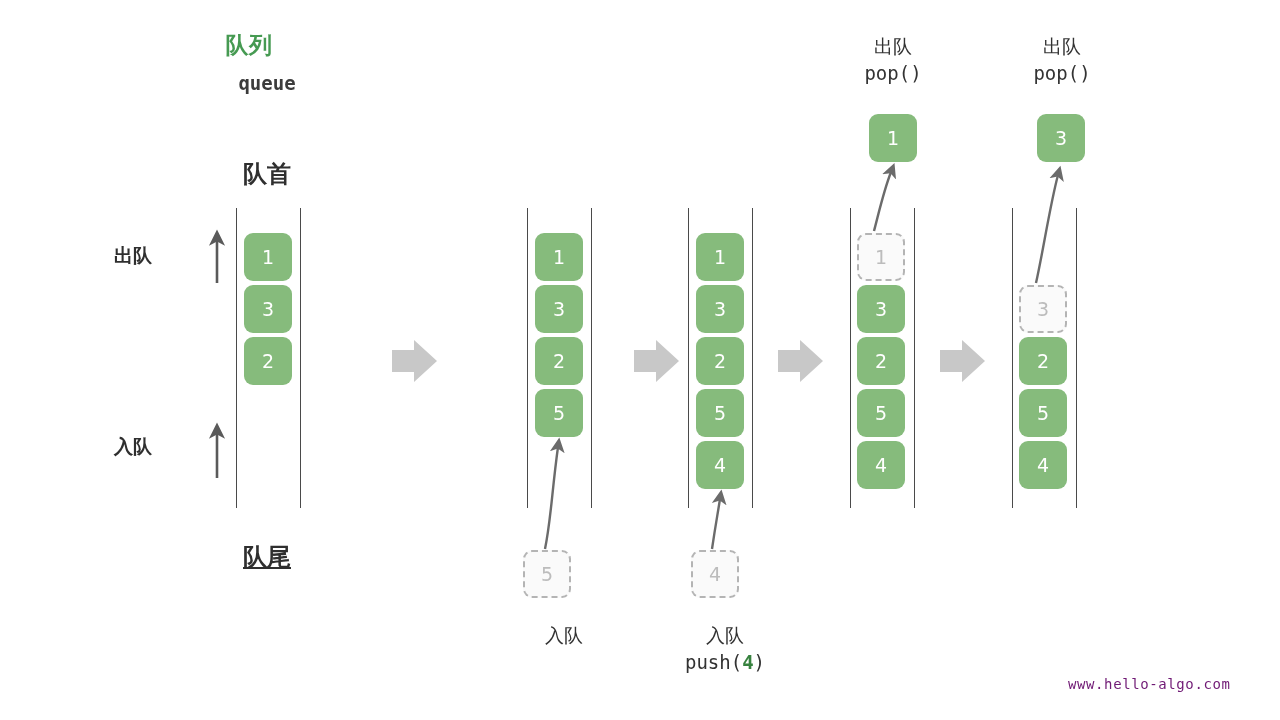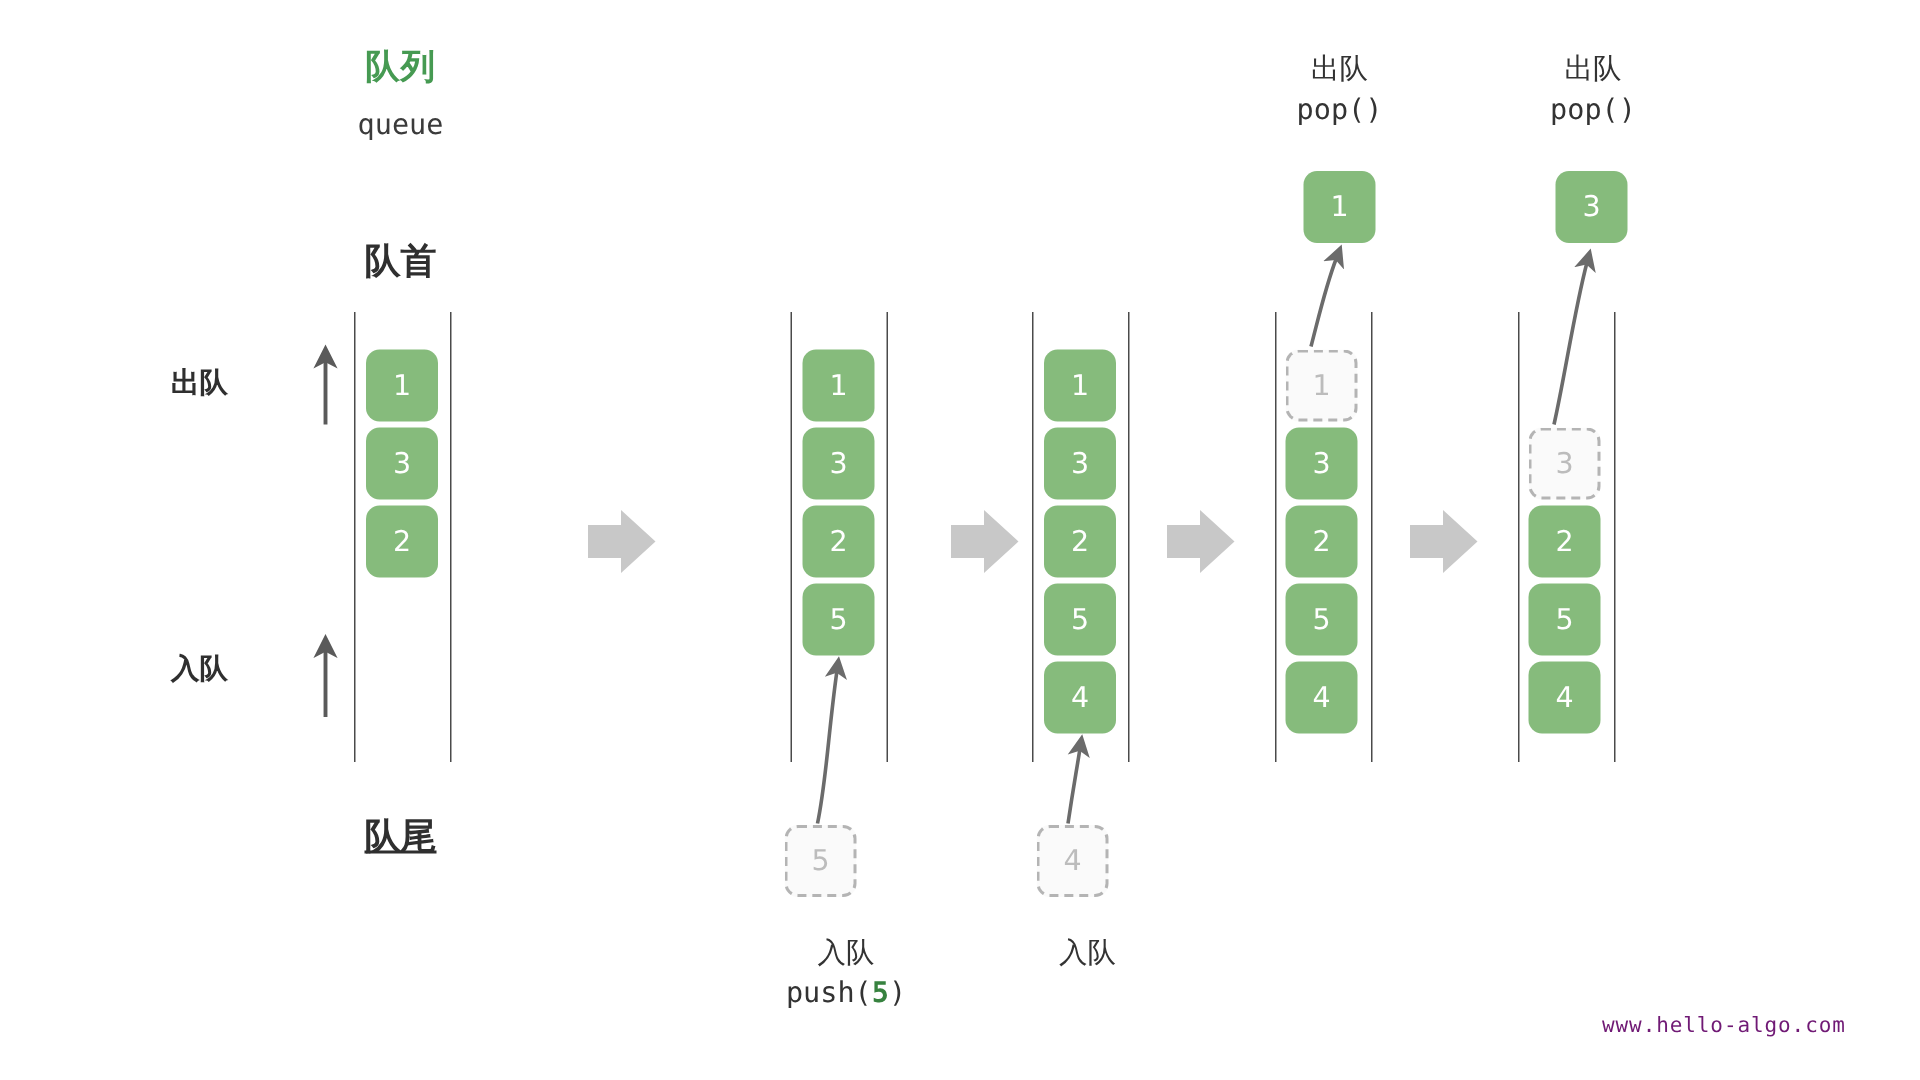--- a/index.html
+++ b/index.html
@@ -31,20 +31,21 @@
     text-align: center;
     letter-spacing: 0.5px;
     line-height: 1;
   }
   .title-en {
     font-size: 19px;
     color: #3b3b3b;
     text-align: center;
     font-family: "DejaVu Sans Mono", "Liberation Mono", monospace;
     line-height: 1;
+    font-weight: bold;
   }
   .head-label {
     font-size: 24px;
     font-weight: bold;
     color: #2f2f2f;
     text-align: center;
     line-height: 1;
   }
   .side-label {
     font-size: 19px;
@@ -117,21 +118,21 @@
     height: 720px;
     pointer-events: none;
     overflow: visible;
   }
 </style>
 </head>
 <body>
 
 <div id="stage">
 
-  <div class="abs title-cn" style="left:192px; top:34px; width:150px;">队列</div>
+  <div class="abs title-cn" style="left:174px; top:34px; width:150px;">队列</div>
   <div class="abs title-en" style="left:192px; top:74px; width:150px;">queue</div>
 
   <div class="abs head-label" style="left:192px; top:162px; width:150px;">队首</div>
   <div class="abs head-label" style="left:192px; top:545px; width:150px;text-decoration:underline;">队尾</div>
 
   <div class="abs side-label" style="left:80px; top:246px; width:72px;">出队</div>
   <div class="abs side-label" style="left:80px; top:437px; width:72px;">入队</div>
 
   <div class="rail" style="left:236px; top:208px; height:300px;"></div>
   <div class="rail" style="left:300px; top:208px; height:300px;"></div>
@@ -141,33 +142,33 @@
 
   <div class="rail" style="left:527px; top:208px; height:300px;"></div>
   <div class="rail" style="left:591px; top:208px; height:300px;"></div>
   <div class="cell filled" style="left:535px; top:233px;">1</div>
   <div class="cell filled" style="left:535px; top:285px;">3</div>
   <div class="cell filled" style="left:535px; top:337px;">2</div>
   <div class="cell filled" style="left:535px; top:389px;">5</div>
   <div class="cell ghost" style="left:523px; top:550px;">5</div>
   <div class="abs op-label" style="left:484px; top:622px; width:160px;">
     <span class="cn">入队</span>
-    <span class="en"><span>push(</span><span class="arg">5</span><span>)</span></span>
   </div>
 
   <div class="rail" style="left:688px; top:208px; height:300px;"></div>
   <div class="rail" style="left:752px; top:208px; height:300px;"></div>
   <div class="cell filled" style="left:696px; top:233px;">1</div>
   <div class="cell filled" style="left:696px; top:285px;">3</div>
   <div class="cell filled" style="left:696px; top:337px;">2</div>
   <div class="cell filled" style="left:696px; top:389px;">5</div>
   <div class="cell filled" style="left:696px; top:441px;">4</div>
   <div class="cell ghost" style="left:691px; top:550px;">4</div>
   <div class="abs op-label" style="left:645px; top:622px; width:160px;">
     <span class="cn">入队</span>
+    <span class="en"><span>push(</span><span class="arg">4</span><span>)</span></span>
   </div>
 
   <div class="abs op-label" style="left:813px; top:33px; width:160px;">
     <span class="cn">出队</span>
     <span class="en"><span>pop(</span><span class="arg"></span><span>)</span></span>
   </div>
   <div class="cell filled" style="left:869px; top:114px;">1</div>
   <div class="rail" style="left:850px; top:208px; height:300px;"></div>
   <div class="rail" style="left:914px; top:208px; height:300px;"></div>
   <div class="cell ghost" style="left:857px; top:233px;">1</div>

